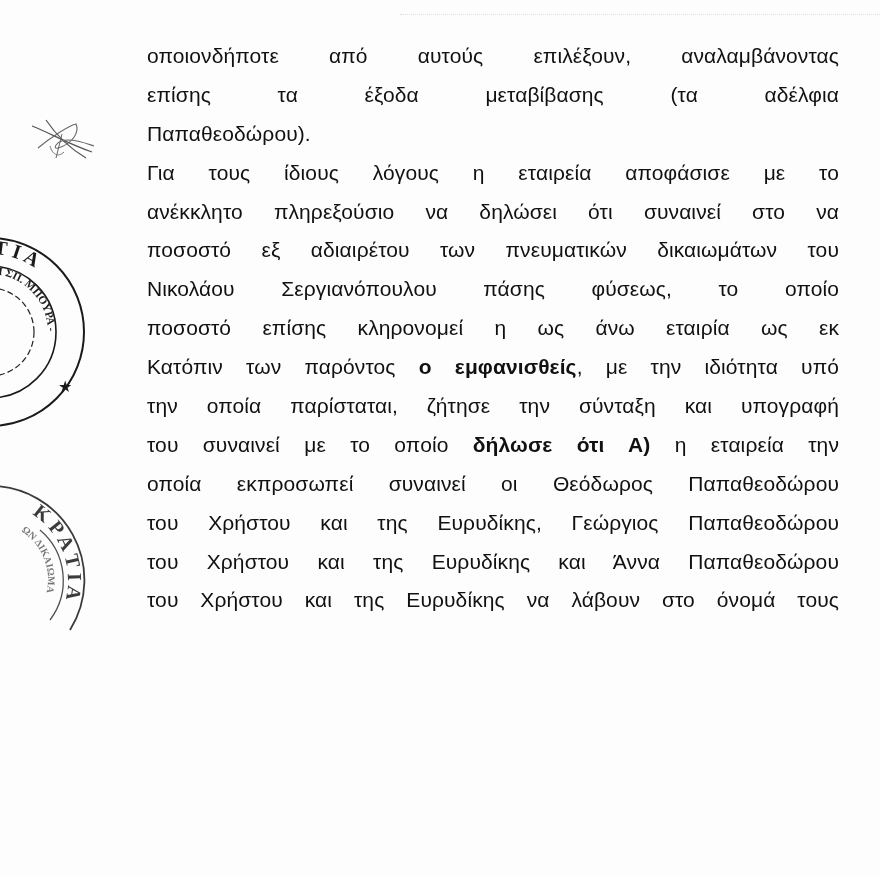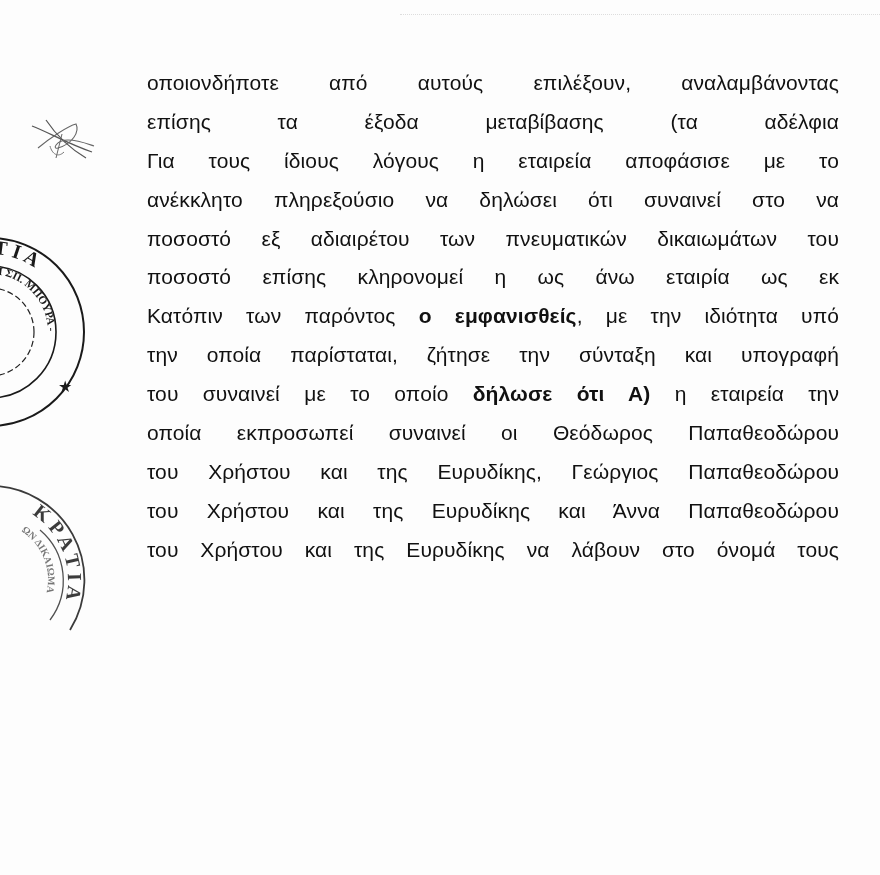--- a/index.html
+++ b/index.html
@@ -19,21 +19,21 @@
       left: 400px;
       top: 14px;
       width: 480px;
       height: 2px;
       border-top: 1px dotted #c8c8c8;
       opacity: 0.6;
     }
     .text-block {
       position: absolute;
       left: 147px;
-      top: 64px;
+      top: 37px;
       width: 692px;
       font-family: "Liberation Sans", sans-serif;
       font-size: 21px;
       line-height: 38.9px;
       color: #111111;
       text-align: justify;
       letter-spacing: 0.1px;
     }
     .line {
       display: block;
@@ -112,26 +112,28 @@
   <text class="stamp-text" font-size="10" fill-opacity="0.7">
     <textPath href="#arcInner2" startOffset="34%">ΩΝ ΔΙΚΑΙΩΜΑ</textPath>
   </text>
 </svg>
 
 <div class="text-block">
 
   <div>
     <span class="line" style="white-space: nowrap; display: block;"><span><span>οποιονδήποτε από αυτούς επιλέξουν, αναλαμβάνοντας</span></span></span>
     <span class="line" style="white-space: nowrap; display: block;"><span><span>επίσης τα έξοδα μεταβίβασης (τα αδέλφια</span></span></span>
+    <span class="line last"><span>Παπαθεοδώρου).</span></span>
   </div>
 
   <div>
     <span class="line" style="white-space: nowrap; display: block;"><span><span>Για τους ίδιους λόγους η εταιρεία αποφάσισε με το</span></span></span>
     <span class="line" style="white-space: nowrap; display: block;"><span><span>ανέκκλητο πληρεξούσιο να δηλώσει ότι συναινεί  στο να</span></span></span>
     <span class="line" style="white-space: nowrap; display: block;"><span><span>ποσοστό εξ αδιαιρέτου των πνευματικών δικαιωμάτων του</span></span></span>
+    <span class="line" style="white-space: nowrap; display: block;"><span><span>Νικολάου Σεργιανόπουλου πάσης φύσεως, το οποίο</span></span></span>
     <span class="line" style="white-space: nowrap; display: block;"><span><span>ποσοστό επίσης κληρονομεί η ως άνω εταιρία ως εκ</span></span></span>
   </div>
 
   <div>
     <span class="line" style="white-space: nowrap; display: block; word-spacing: 0.00173611px;"><span><span>Κατόπιν των παρόντος </span><span class="bold">ο εμφανισθείς</span><span>, με την ιδιότητα  υπό</span></span></span>
     <span class="line" style="white-space: nowrap; display: block;"><span><span>την οποία παρίσταται, ζήτησε  την σύνταξη και υπογραφή</span></span></span>
     <span class="line" style="white-space: nowrap; display: block;"><span><span>του συναινεί με το οποίο </span><span class="bold">δήλωσε ότι Α)</span><span> η εταιρεία την</span></span></span>
     <span class="line" style="white-space: nowrap; display: block;"><span><span>οποία εκπροσωπεί συναινεί οι Θεόδωρος Παπαθεοδώρου</span></span></span>
     <span class="line" style="white-space: nowrap; display: block;"><span><span>του Χρήστου και της Ευρυδίκης,  Γεώργιος Παπαθεοδώρου</span></span></span>
     <span class="line" style="white-space: nowrap; display: block;"><span><span>του Χρήστου και της Ευρυδίκης και Άννα Παπαθεοδώρου</span></span></span>

